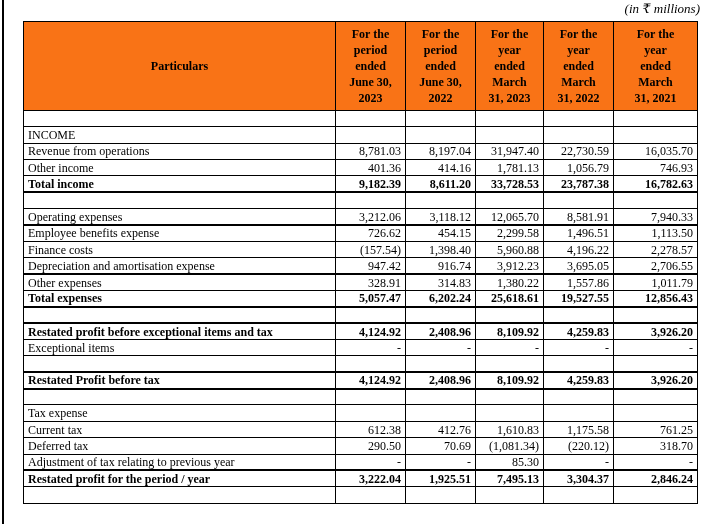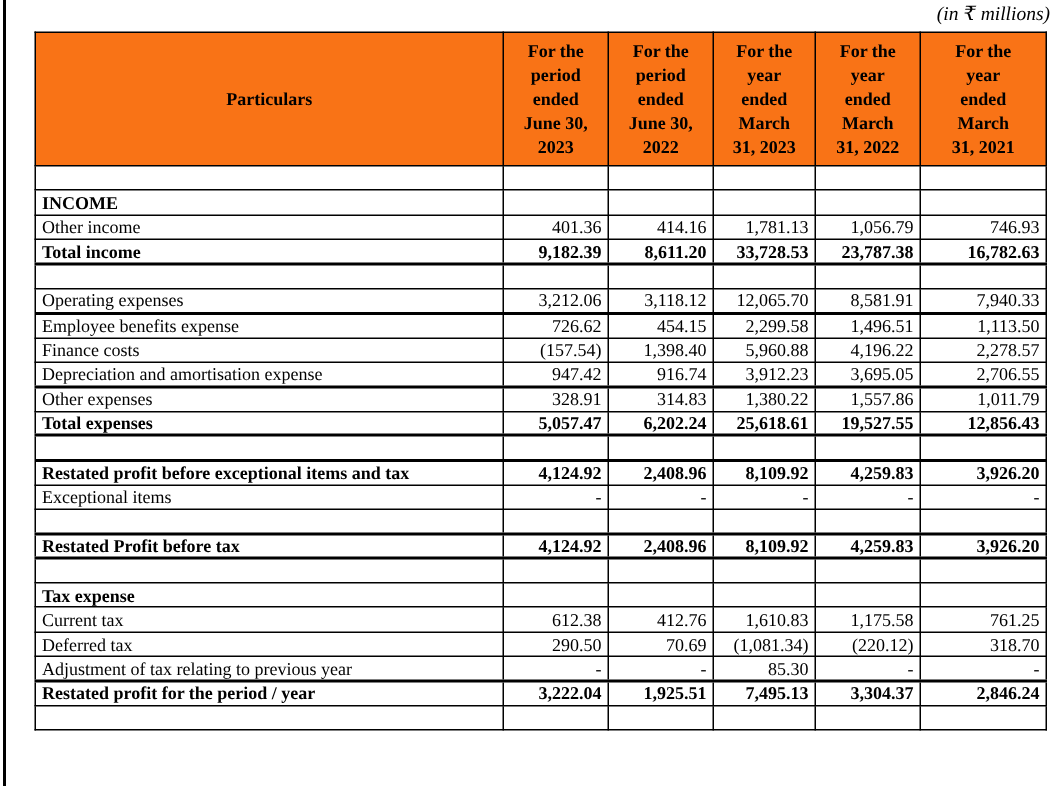--- a/index.html
+++ b/index.html
@@ -48,21 +48,21 @@
   }
   table.fin tbody tr { height: 16.36px; }
   table.fin td {
     padding: 0 4px;
     line-height: 14px;
     vertical-align: middle;
   }
   td.label { text-align: left; }
   td.num   { text-align: right; white-space: nowrap; }
   tr.total td { font-weight: bold; }
-  tr.section td.label { font-weight: bold; }
+  tr.section td.label { font-weight: normal; }
   tr.thick-top td { border-top-width: 2px; }
   tr.thick-bottom td { border-bottom-width: 2px; }
 </style>
 </head>
 <body>
 
 <div class="page-edge-line"></div>
 
 <div class="units-note">(in ₹ millions)</div>
 
@@ -116,20 +116,28 @@
       </tr>
       <tr class="section">
         <td class="label">INCOME</td>
         <td class="num"></td>
         <td class="num"></td>
         <td class="num"></td>
         <td class="num"></td>
         <td class="num"></td>
       </tr>
       <tr class="">
+        <td class="label">Revenue from operations</td>
+        <td class="num">8,781.03</td>
+        <td class="num">8,197.04</td>
+        <td class="num">31,947.40</td>
+        <td class="num">22,730.59</td>
+        <td class="num">16,035.70</td>
+      </tr>
+      <tr class="">
         <td class="label">Other income</td>
         <td class="num">401.36</td>
         <td class="num">414.16</td>
         <td class="num">1,781.13</td>
         <td class="num">1,056.79</td>
         <td class="num">746.93</td>
       </tr>
       <tr class="total thick-bottom">
         <td class="label">Total income</td>
         <td class="num">9,182.39</td>

